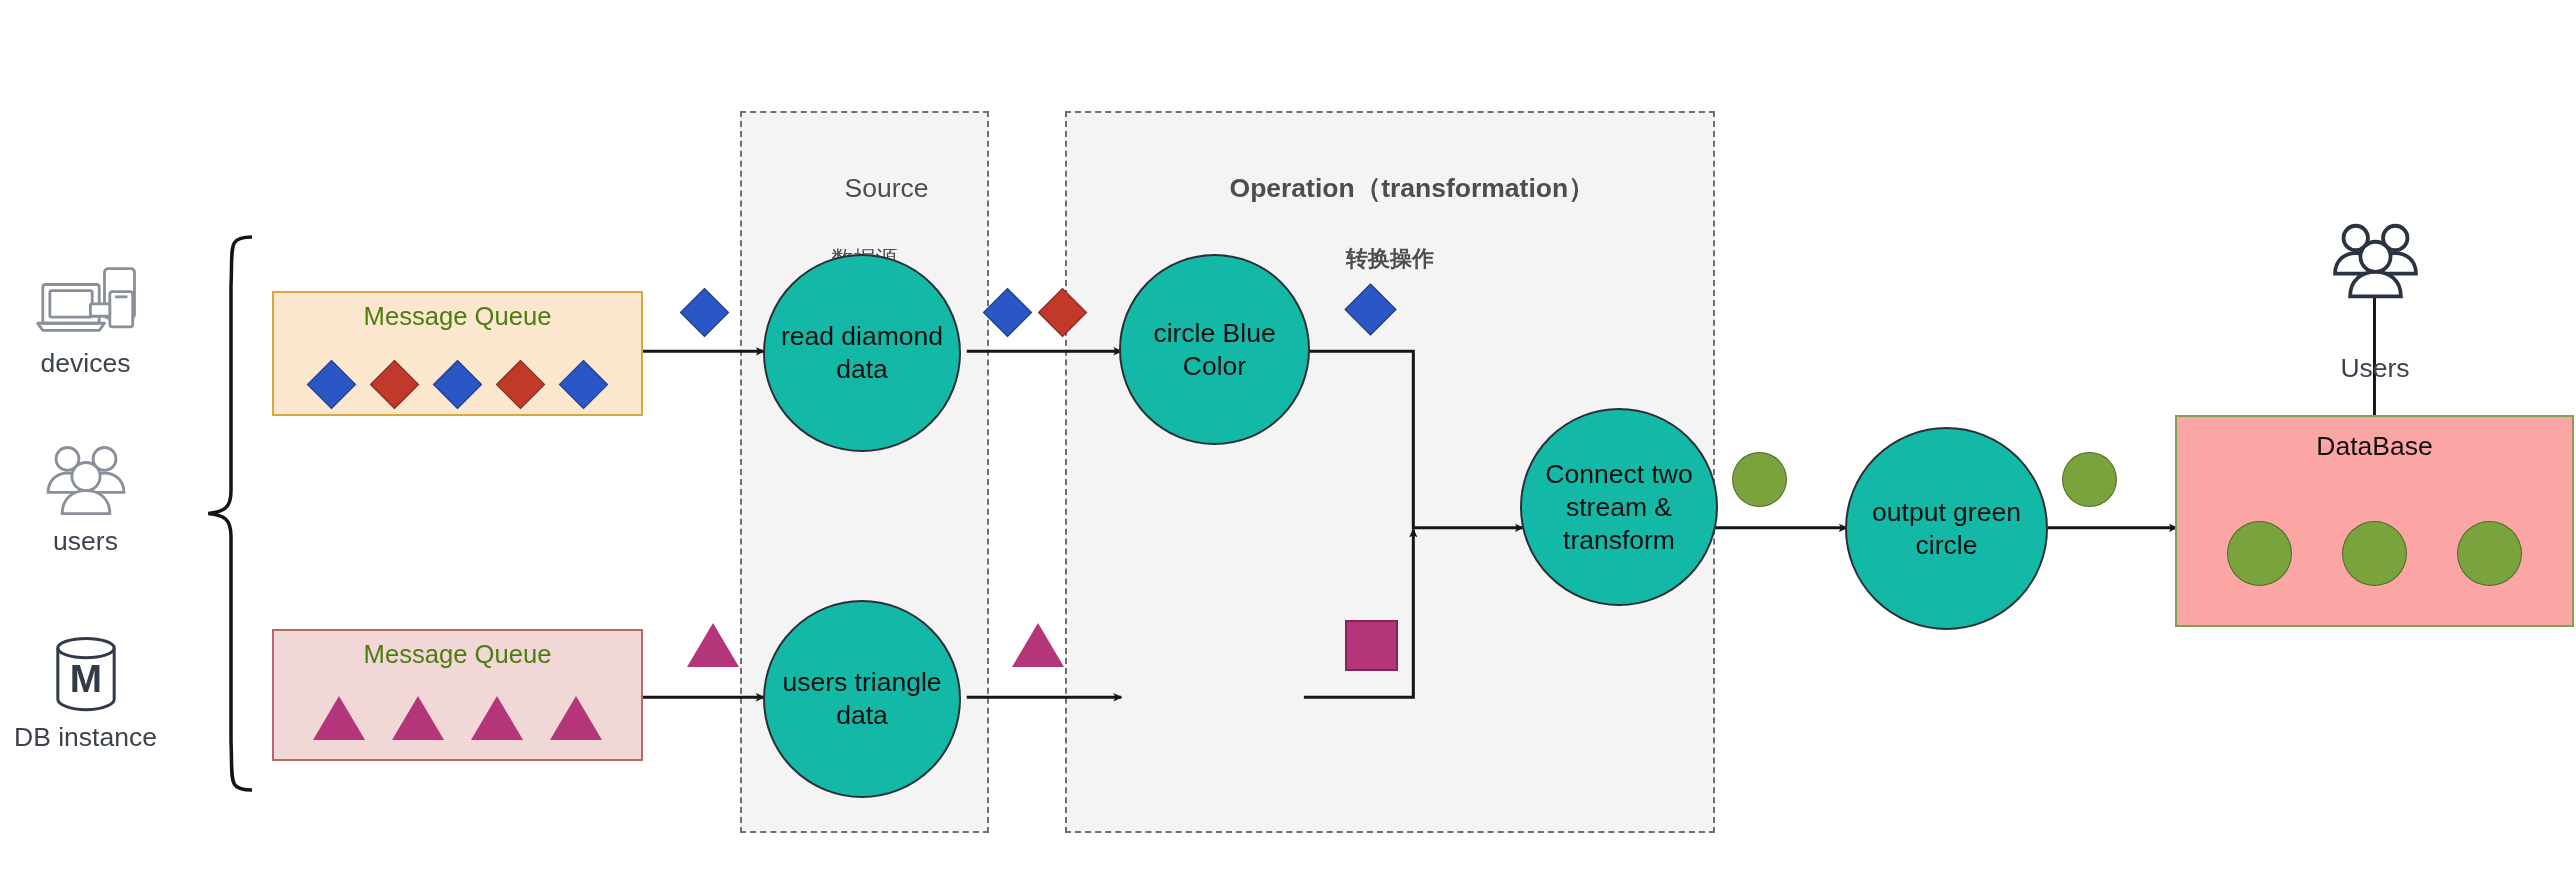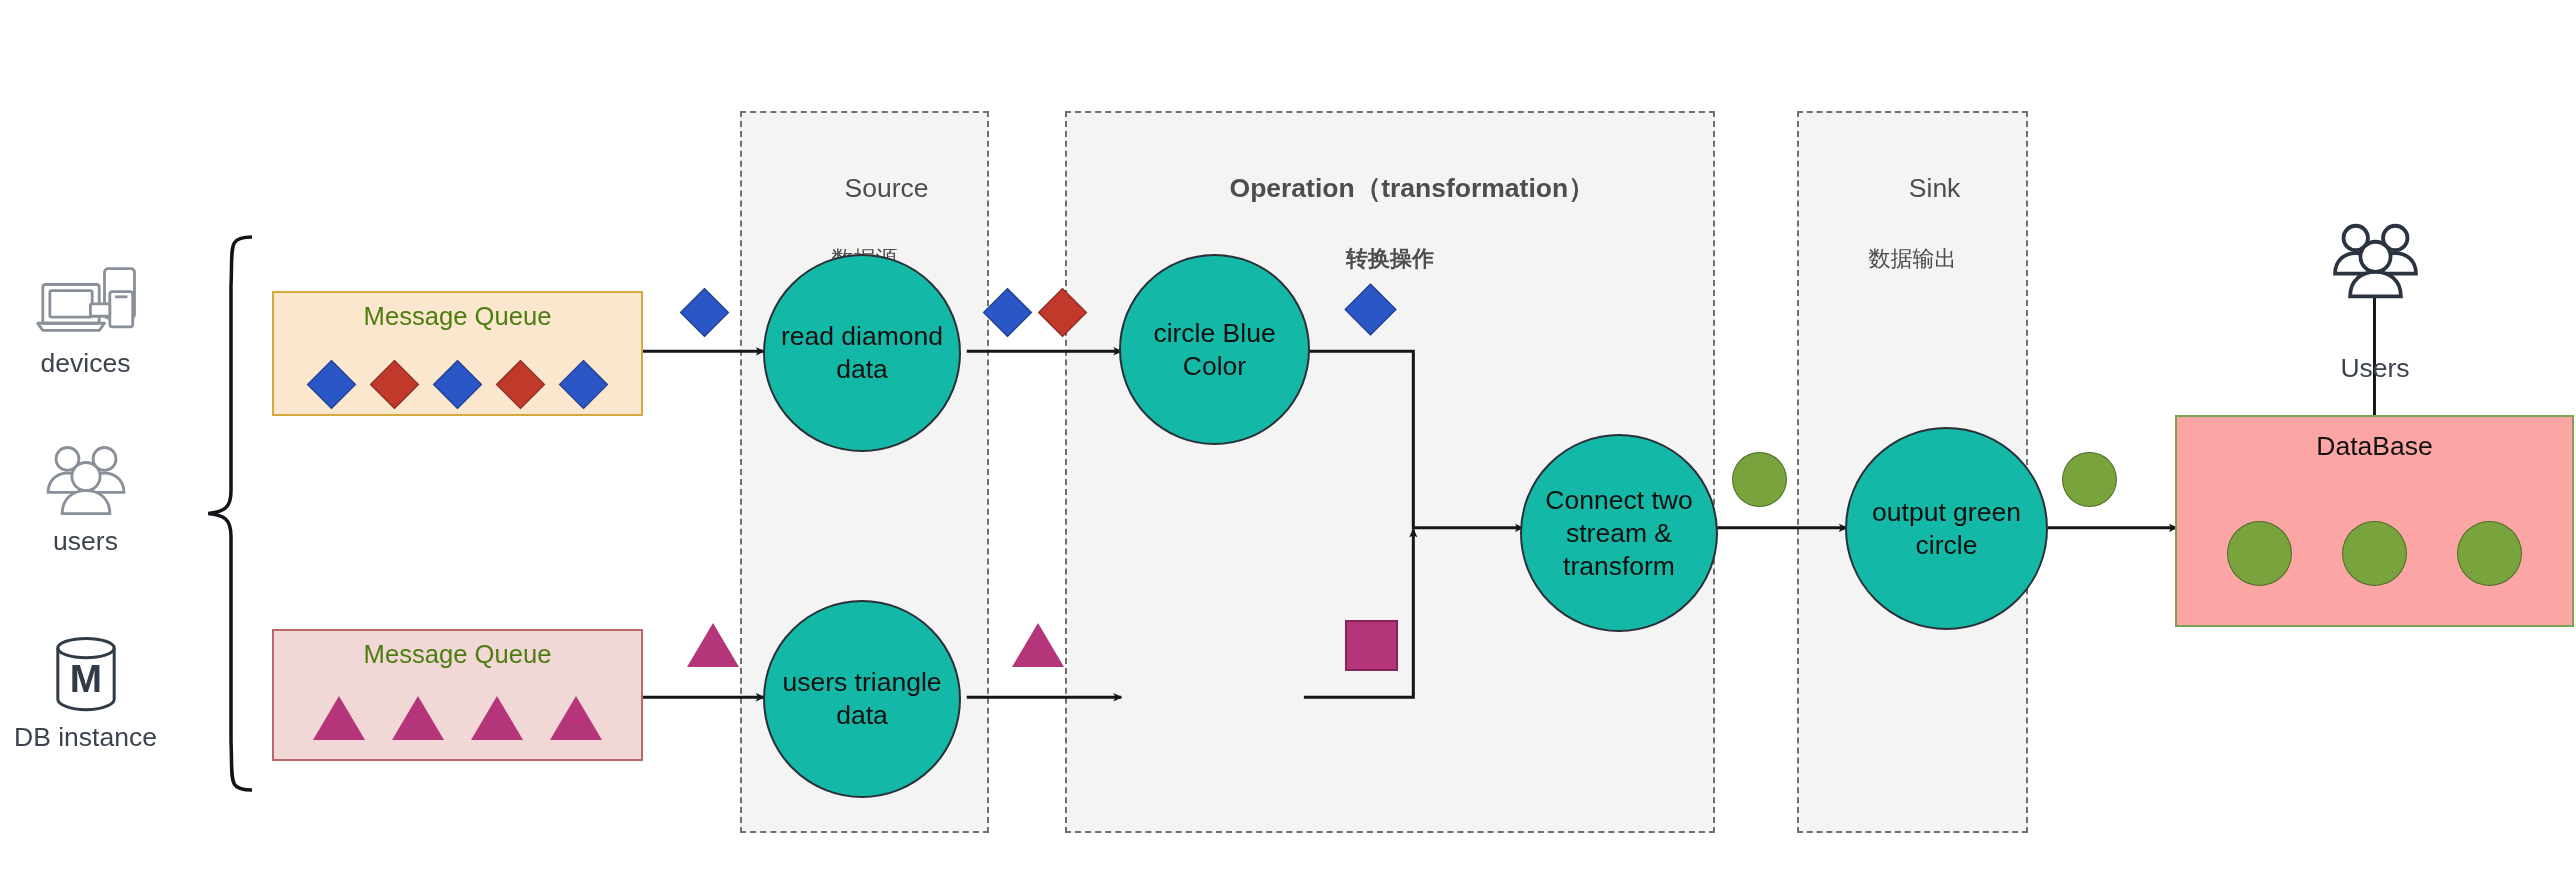--- a/index.html
+++ b/index.html
@@ -101,26 +101,20 @@
     </div>
   </div>
 
   <div class="lane" style="left:1065px;top:111px;width:650px;height:722px;">
     <div class="lane-title" style="top:23px;font-weight:bold;">
       <span>Operation（transformation）</span>
       <span class="cn">转换操作</span>
     </div>
   </div>
 
-  <div class="lane" style="left:1797px;top:111px;width:231px;height:722px;">
-    <div class="lane-title" style="top:23px;">
-      <span>Sink</span>
-      <span class="cn">数据输出</span>
-    </div>
-  </div>
 
   <svg class="wires" width="2576" height="872" viewBox="0 0 2918 988">
     <defs>
       <marker id="ah" markerWidth="11" markerHeight="11" refX="9" refY="5.2" orient="auto" markerUnits="userSpaceOnUse">
         <path d="M0,0.4 L10.5,5.2 L0,10 L2.6,5.2 Z" fill="#14161a"></path>
       </marker>
     </defs>
     <g stroke="#14161a" stroke-width="3.4" fill="none" marker-end="url(#ah)">
 
       <path d="M727,398 L865,398"></path>
@@ -230,21 +224,21 @@
 
   <div class="node" style="left:1119px;top:254px;width:191px;height:191px;">
     <span>circle Blue Color</span>
   </div>
 
   <div class="node" style="left:763px;top:600px;width:198px;height:198px;">
     <span>users triangle data</span>
   </div>
 
 
-  <div class="node" style="left:1520px;top:434px;width:198px;height:198px;">
+  <div class="node" style="left:1520px;top:408px;width:198px;height:198px;">
     <span>Connect two stream &amp; transform</span>
   </div>
 
   <div class="node" style="left:1845px;top:427px;width:203px;height:203px;">
     <span>output green circle</span>
   </div>
 
   <div class="dbbox" style="left:2175px;top:415px;width:399px;height:212px;">
     <div class="dbbox-label">DataBase</div>
     <div class="dbbox-items">

